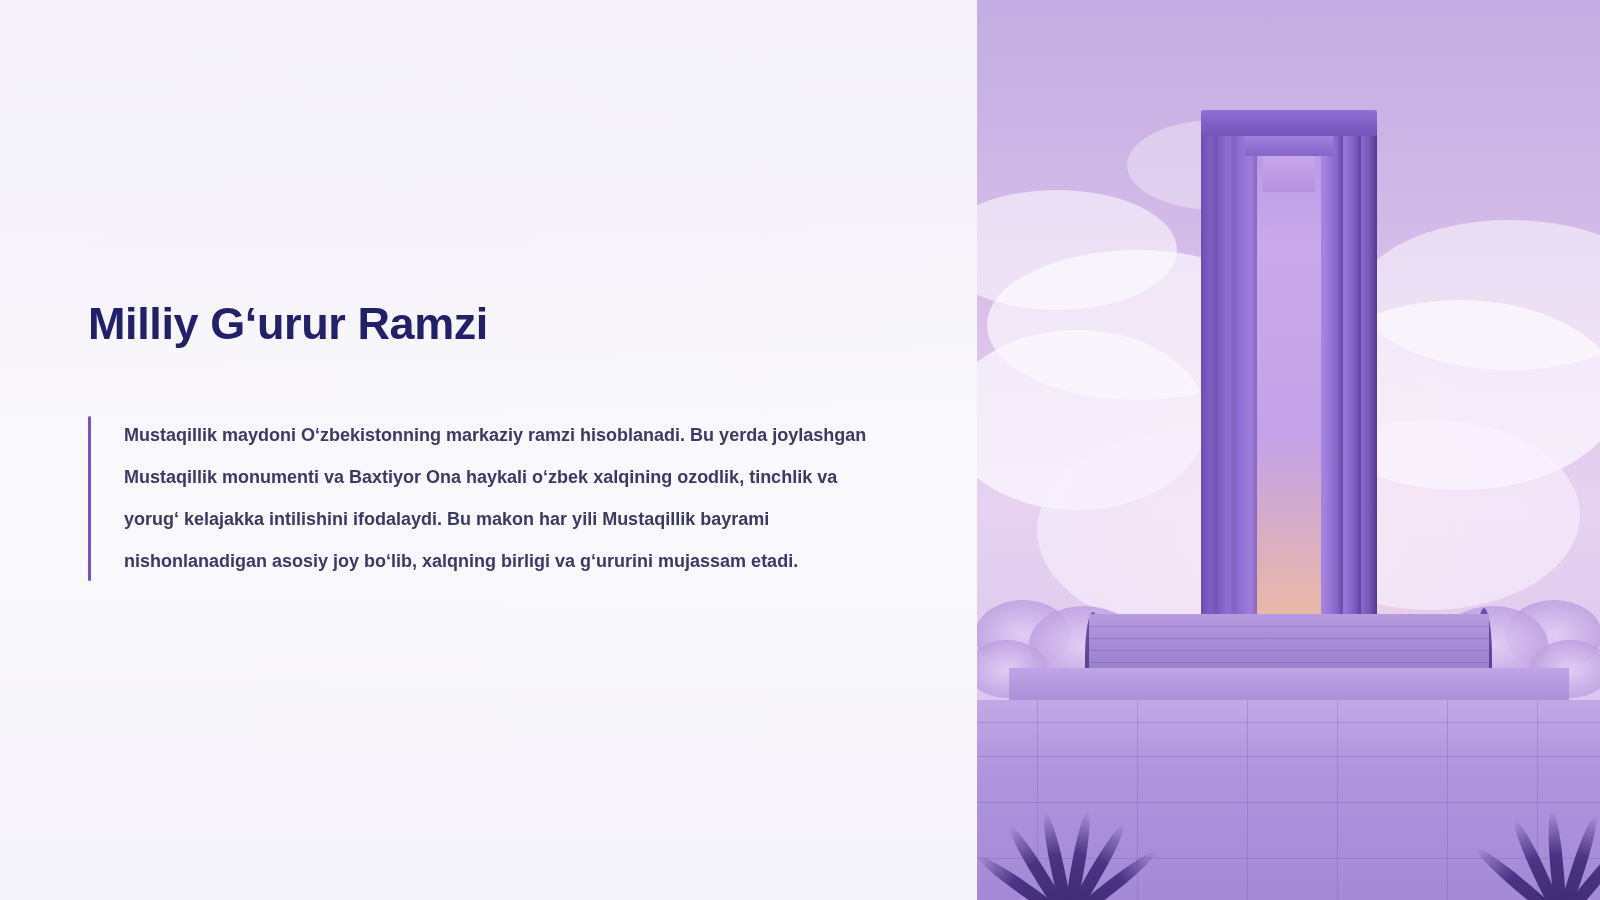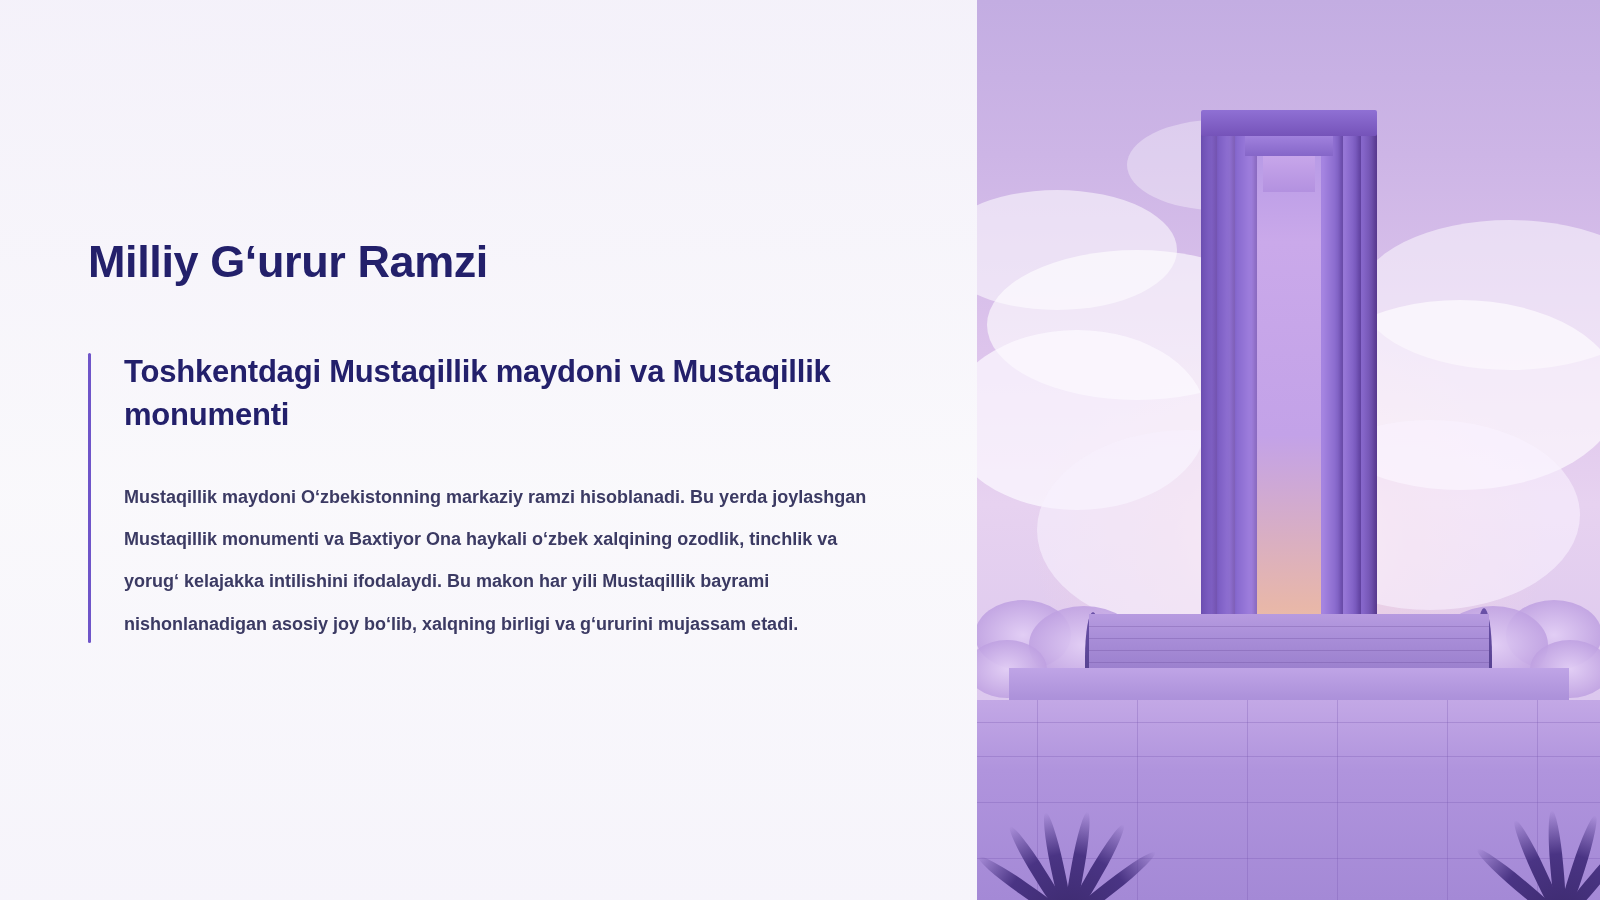--- a/index.html
+++ b/index.html
@@ -256,21 +256,20 @@
   <section class="text-panel">
     <div class="panel-soft-wash"></div>
 
     <div class="panel-content">
 
       <h1 class="title">Milliy G‘urur Ramzi</h1>
 
       <div class="quote-block">
         <div class="quote-rule"></div>
 
-        <h2 class="subtitle">Toshkentdagi Mustaqillik maydoni va Mustaqillik monumenti</h2>
 
         <p class="body-text">Mustaqillik maydoni O‘zbekistonning markaziy ramzi hisoblanadi. Bu yerda joylashgan Mustaqillik monumenti va Baxtiyor Ona haykali o‘zbek xalqining ozodlik, tinchlik va yorug‘ kelajakka intilishini ifodalaydi. Bu makon har yili Mustaqillik bayrami nishonlanadigan asosiy joy bo‘lib, xalqning birligi va g‘ururini mujassam etadi.</p>
       </div>
 
     </div>
   </section>
 
   <aside class="image-panel">
 
     <div class="sky"></div>

